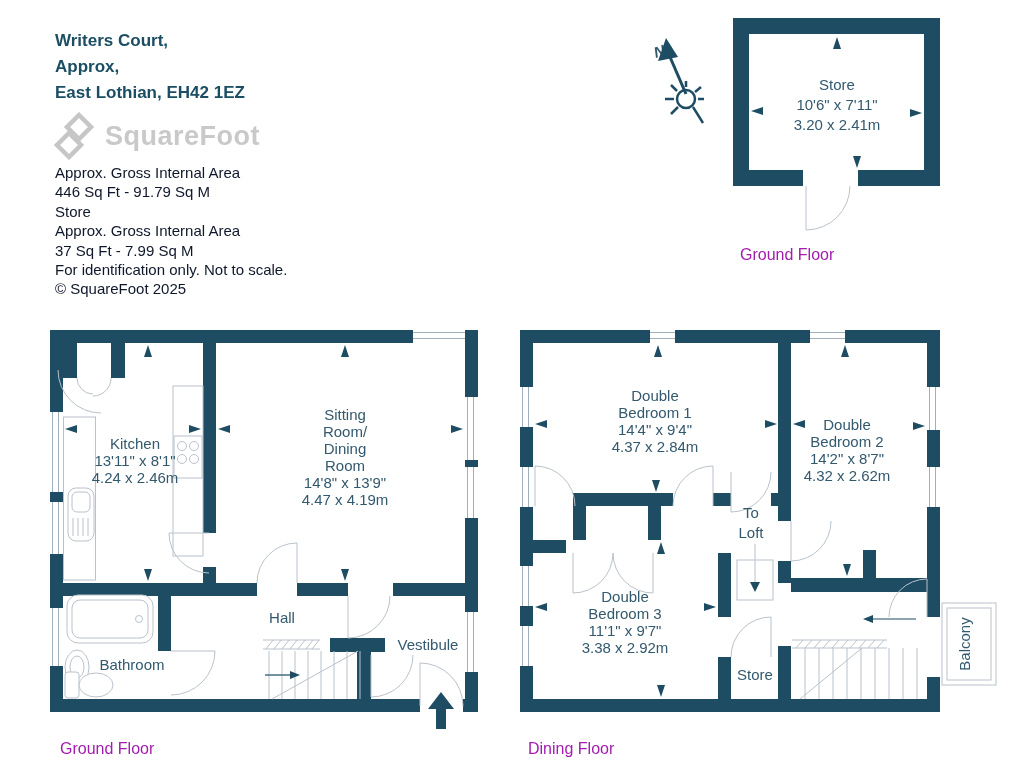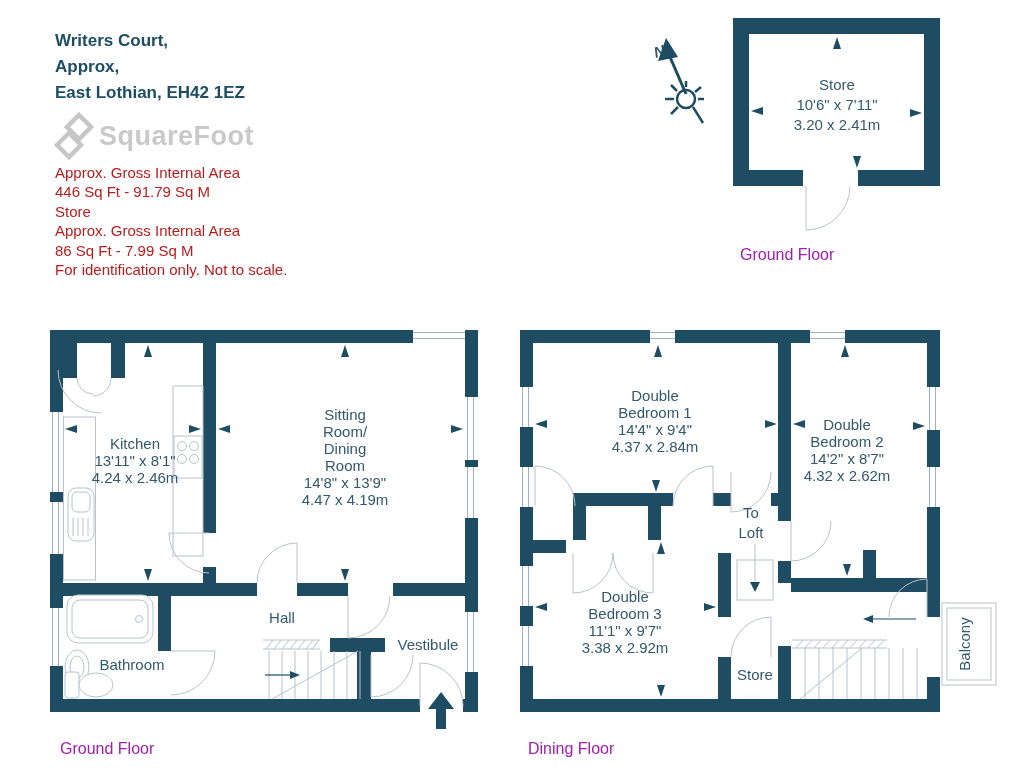--- a/index.html
+++ b/index.html
@@ -1,22 +1,22 @@
 <!DOCTYPE html>
 <html><head>
 <meta charset="utf-8">
 <style>
   html,body{margin:0;padding:0}
   body{width:1024px;height:768px;background:#ffffff;position:relative;overflow:hidden;
        font-family:"Liberation Sans",sans-serif}
   .abs{position:absolute}
   .addr{left:55px;top:28px;font-size:17px;font-weight:bold;color:#1b4d63;line-height:26px}
-  .logo{left:52px;top:112px;display:flex;align-items:center;gap:3px}
+  .logo{left:52px;top:112px;display:flex;align-items:center;gap:9px}
   .logo-text{font-size:27px;font-weight:bold;color:#c9c9c9;letter-spacing:.5px}
-  .info{left:55px;top:163px;font-size:15px;color:#b91c1c;line-height:19.4px}
+  .info{left:55px;top:163px;font-size:15px;color:#0f172a;line-height:19.4px}
   .floorlabel{font-size:16px;color:#a21caf}
   svg{display:block}
   svg text{font-family:"Liberation Sans",sans-serif;fill:#33596e;font-size:15px}
   .wall{fill:#1d4c63}
   .win{fill:#ffffff}
   .thin{stroke:#b9c2cb;stroke-width:1;fill:none}
   .thinf{stroke:#b9c2cb;stroke-width:1;fill:#ffffff}
   .wline{stroke:#9fb0bc;stroke-width:1;fill:none}
   .dim{fill:#1d4c63}
   .tealln{stroke:#1d4c63;fill:none}
@@ -38,22 +38,23 @@
     </svg>
   </span>
   <span class="logo-text">SquareFoot</span>
 </div>
 
 <div class="abs info">
   <div>Approx. Gross Internal Area</div>
   <div>446 Sq Ft  -  91.79 Sq M</div>
   <div>Store</div>
   <div>Approx. Gross Internal Area</div>
-  <div>86 Sq Ft  -  7.99 Sq M</div>
+  <div>37 Sq Ft  -  7.99 Sq M</div>
   <div>For identification only. Not to scale.</div>
+  <div>© SquareFoot 2025</div>
 </div>
 
 <div class="abs" style="left:645px;top:26px">
   <svg width="64" height="108" viewBox="0 0 64 108">
     <text x="8" y="30" font-size="24" font-weight="bold" font-style="italic" fill="#1d4c63" transform="rotate(-18 16 22)">N</text>
     <g>
       <polygon points="21,12 13,35 33,31" fill="#1d4c63"></polygon>
       <line x1="25" y1="31" x2="41" y2="68" stroke="#1d4c63" stroke-width="3"></line>
     </g>
     <g>

